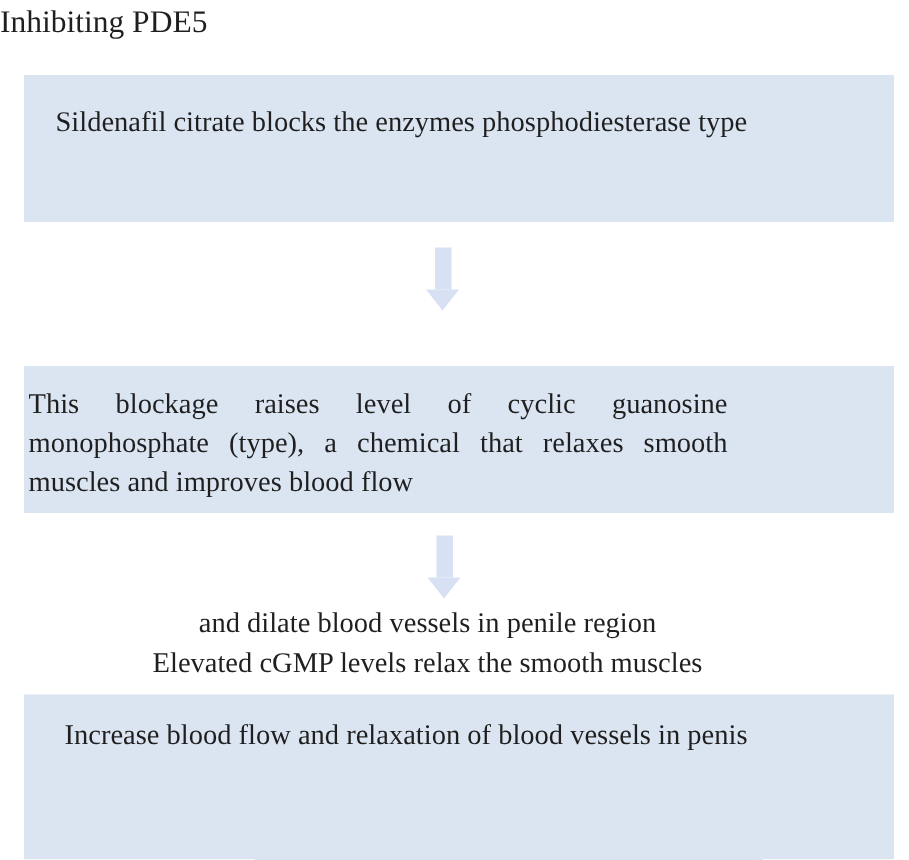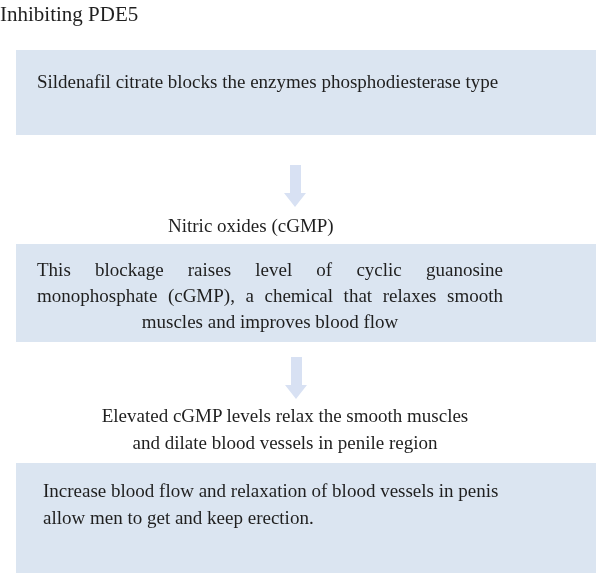--- a/index.html
+++ b/index.html
@@ -30,28 +30,27 @@
     left: 16px;
     width: 580px;
     background: var(--box-fill, #dbe5f1);
     box-sizing: border-box;
   }
   .box .line {
     font-size: 19px;
     line-height: 27px;
     white-space: nowrap;
   }
-  .box1 { top: 50px;  height: 85px; padding: 18px 16px 0 21px; }
-  .box2 { top: 244px; height: 98px; padding: 13px 0 0 21px; }
+  .box1 { top: 50px;  height: 98px; padding: 18px 16px 0 21px; }
+  .box2 { top: 244px; height: 98px; padding: 13px 0 0 3px; }
   .box3 { top: 463px; height: 123px; padding: 14px 0 16px 27px; }
   .box2 .line {
     width: 466px;
     line-height: 26px;
     white-space: normal;
-    text-align: center;
   }
   .box2 .line.justified {
     text-align: justify;
     text-align-last: justify;
   }
   .heading {
     position: absolute;
     top: 213px;
     left: 168px;
     font-size: 19px;
@@ -96,36 +95,34 @@
 
   <div class="box box1">
     <div class="line">Sildenafil citrate blocks the enzymes phosphodiesterase type</div>
   </div>
 
   <div class="arrow arrow1">
     <div class="shaft"></div>
     <div class="head"></div>
   </div>
 
-  <div class="heading">Nitric oxides (cGMP)</div>
 
   <div class="box box2">
     <div class="line justified">This blockage raises level of cyclic guanosine</div>
-    <div class="line justified">monophosphate (cGMP), a chemical that relaxes smooth</div>
+    <div class="line justified">monophosphate (type), a chemical that relaxes smooth</div>
     <div class="line">muscles and improves blood flow</div>
   </div>
 
   <div class="arrow arrow2">
     <div class="shaft"></div>
     <div class="head"></div>
   </div>
 
   <div class="caption">
+    <div class="cline">and dilate blood vessels in penile region</div>
     <div class="cline">Elevated cGMP levels relax the smooth muscles</div>
-    <div class="cline">and dilate blood vessels in penile region</div>
   </div>
 
   <div class="box box3">
     <div class="line">Increase blood flow and relaxation of blood vessels in penis</div>
-    <div class="line">allow men to get and keep erection.</div>
   </div>
 
 </div>
 
 </body></html>

